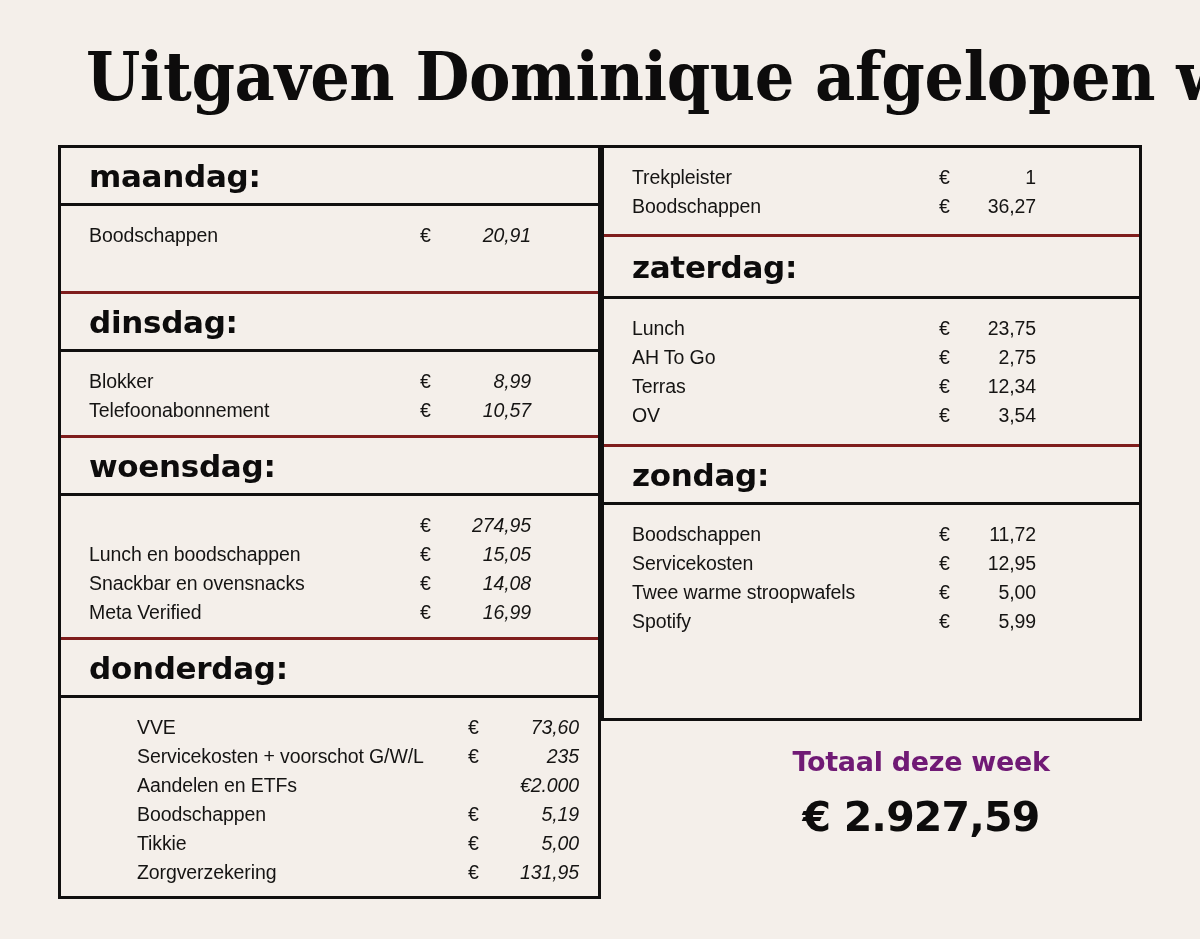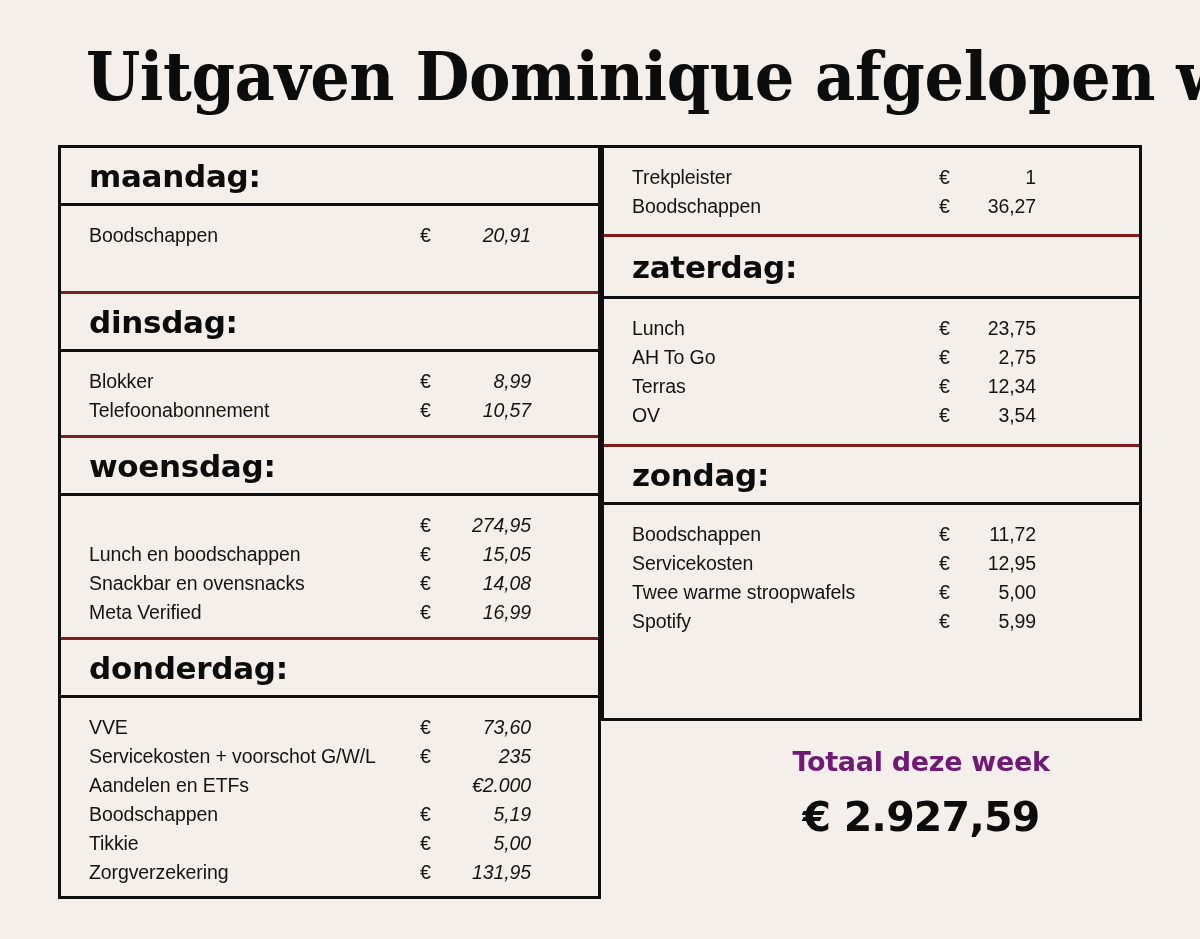--- a/index.html
+++ b/index.html
@@ -116,21 +116,21 @@
   .item-amt.joined { }
 
   
   #left-column .h-maandag      { height: 58px; }
   #left-column .b-maandag      { height: 85px; }
   #left-column .h-dinsdag      { height: 58px; }
   #left-column .b-dinsdag      { height: 83px; }
   #left-column .h-woensdag     { height: 58px; }
   #left-column .b-woensdag     { height: 141px; }
   #left-column .h-donderdag    { height: 58px; }
-  #left-column .b-donderdag    { height: 229px; }
+  #left-column .b-donderdag    { height: 229px; padding-left: 48px; }
 
   
   #right-column .h-vrijdag   { height: 58px; }
   #right-column .b-vrijdag   { height: 86px; }
   #right-column .h-zaterdag  { height: 62px; }
   #right-column .b-zaterdag  { height: 145px; }
   #right-column .h-zondag    { height: 58px; }
   #right-column .b-zondag    { height: 142px; }
 
   

